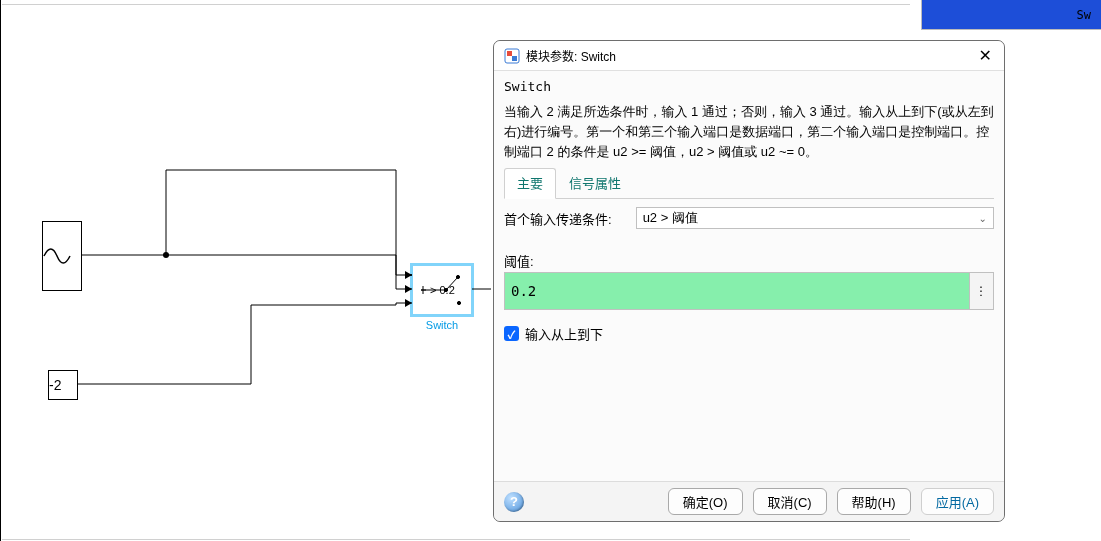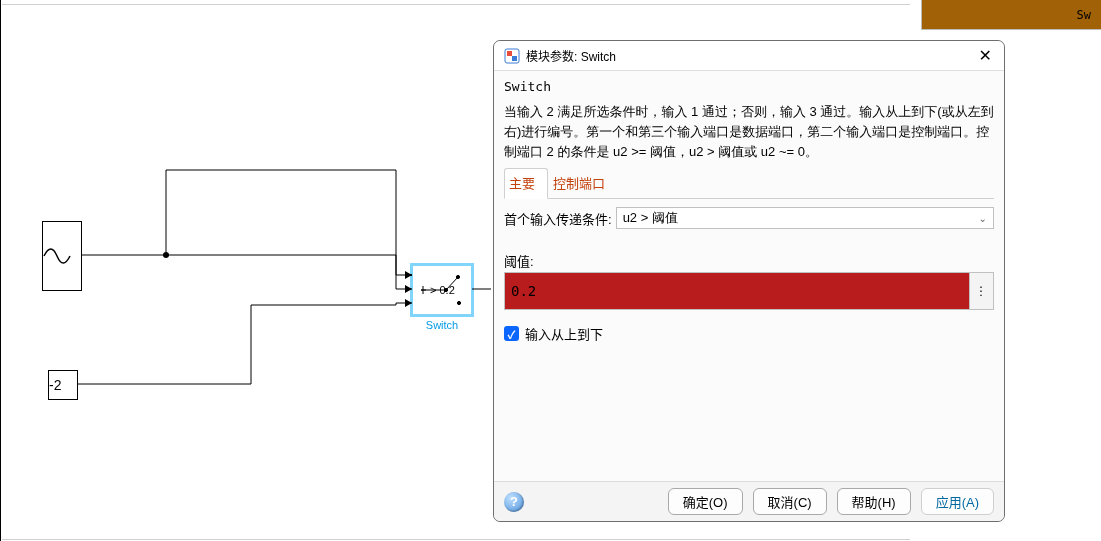--- a/index.html
+++ b/index.html
@@ -24,55 +24,55 @@
   .sine svg{width:28px;height:28px;stroke:#000;fill:none;stroke-width:1.5}
   .switch svg{width:56px;height:46px;stroke:#000;fill:none;stroke-width:1}
   .switch .thr{font-size:11px;fill:#000;stroke:none}
 
   svg.wires{position:absolute;left:0;top:0;width:910px;height:541px;pointer-events:none;}
   svg.wires line,svg.wires polyline{stroke:#000;stroke-width:1;fill:none}
   svg.wires circle{fill:#000}
 
   
   .panel-top{position:absolute;right:0;top:0;width:180px;height:30px;
-    border-left:1px solid #bcbcbc;border-bottom:1px solid #bcbcbc;background:#a16207;}
+    border-left:1px solid #bcbcbc;border-bottom:1px solid #bcbcbc;background:#1d4ed8;}
   .panel-top .row{display:flex;align-items:center;height:100%;justify-content:flex-end;
     padding:0 10px 0 10px;font-family:monospace,Arial;font-size:12px;}
 
   
   .dlg{position:absolute;left:493px;top:40px;width:512px;height:482px;
     border:1px solid #6e6e6e;border-radius:7px;background:#fbfbfb;}
   .dlg-titlebar{height:30px;display:flex;align-items:center;padding:0 10px;
     background:#fff;border-bottom:1px solid #e0e0e0;border-radius:7px 7px 0 0;}
   .dlg-icon{width:16px;height:16px;margin-right:6px;flex:none}
   .dlg-icon svg{width:16px;height:16px}
   .dlg-title{font-size:12px;color:#000;flex:1}
   .dlg-x{font-size:16px;color:#000;padding:0 2px;}
 
   .dlg-body{padding:6px 10px 0 10px;font-size:13px;color:#000}
   .box-head{font-family:monospace,Arial;font-size:13px;margin:2px 0 8px 0}
   .desc{font-size:13px;line-height:20px;margin-bottom:6px;
     font-family:"Microsoft YaHei",Arial,sans-serif}
 
   .tabs{display:flex;border-bottom:1px solid #d0d0d0;margin-bottom:8px}
-  .tab{padding:4px 12px 6px 4px;font-size:13px;color:#c2410c;border:1px solid transparent;
+  .tab{padding:4px 12px 6px 12px;font-size:13px;color:#0f766e;border:1px solid transparent;
     margin-bottom:-1px;border-radius:3px 3px 0 0}
   .tab.active{border:1px solid #d0d0d0;border-bottom:1px solid #fff;
     background:#fff}
 
   .form-row{margin:4px 0;font-size:13px}
-  .form-row.inline{display:flex;align-items:center;gap:4px}
+  .form-row.inline{display:flex;align-items:center;gap:24px}
   .select{flex:1;border:1px solid #c0c0c0;background:#fff;height:22px;
     display:flex;align-items:center;justify-content:space-between;padding:0 6px;
     font-family:Liberation Sans, sans-serif;font-size:13px}
   .select .chev{font-size:10px;color:#666}
 
   .label-row{margin-top:22px;font-size:13px}
   .input-row{display:flex;align-items:stretch;margin-top:2px}
-  .text-input{flex:1;border:1px solid #c0c0c0;background:#b91c1c;
+  .text-input{flex:1;border:1px solid #c0c0c0;background:#86efac;
     font-family:monospace,Arial;font-size:14px;padding:18px 6px;height:24px}
   .more-btn{width:24px;border:1px solid #c0c0c0;border-left:none;background:#f4f4f4;
     display:flex;align-items:center;justify-content:center;font-size:12px;letter-spacing:1px}
 
   .check-row{margin-top:14px;display:flex;align-items:center;gap:6px;font-size:13px}
   .chk{width:15px;height:15px;border-radius:3px;background:#0a66ff;flex:none;
     display:flex;align-items:center;justify-content:center;color:#fff;font-size:11px;
     font-weight:bold}
 
   .dlg-footer{position:absolute;left:0;right:0;bottom:0;height:40px;
@@ -157,21 +157,21 @@
     <span class="dlg-title">模块参数: Switch</span>
     <span class="dlg-x">✕</span>
   </div>
 
   <div class="dlg-body">
     <div class="box-head">Switch</div>
     <div class="desc">当输入 2 满足所选条件时，输入 1 通过；否则，输入 3 通过。输入从上到下(或从左到右)进行编号。第一个和第三个输入端口是数据端口，第二个输入端口是控制端口。控制端口 2 的条件是 u2 &gt;= 阈值，u2 &gt; 阈值或 u2 ~= 0。</div>
 
     <div class="tabs">
       <div class="tab active">主要</div>
-      <div class="tab">控制端口</div>
+      <div class="tab">信号属性</div>
     </div>
 
     <div class="form-row inline">
       <span>首个输入传递条件:</span>
       <div class="select">
         <span>u2 &gt; 阈值</span>
         <span class="chev">⌄</span>
       </div>
     </div>
 

